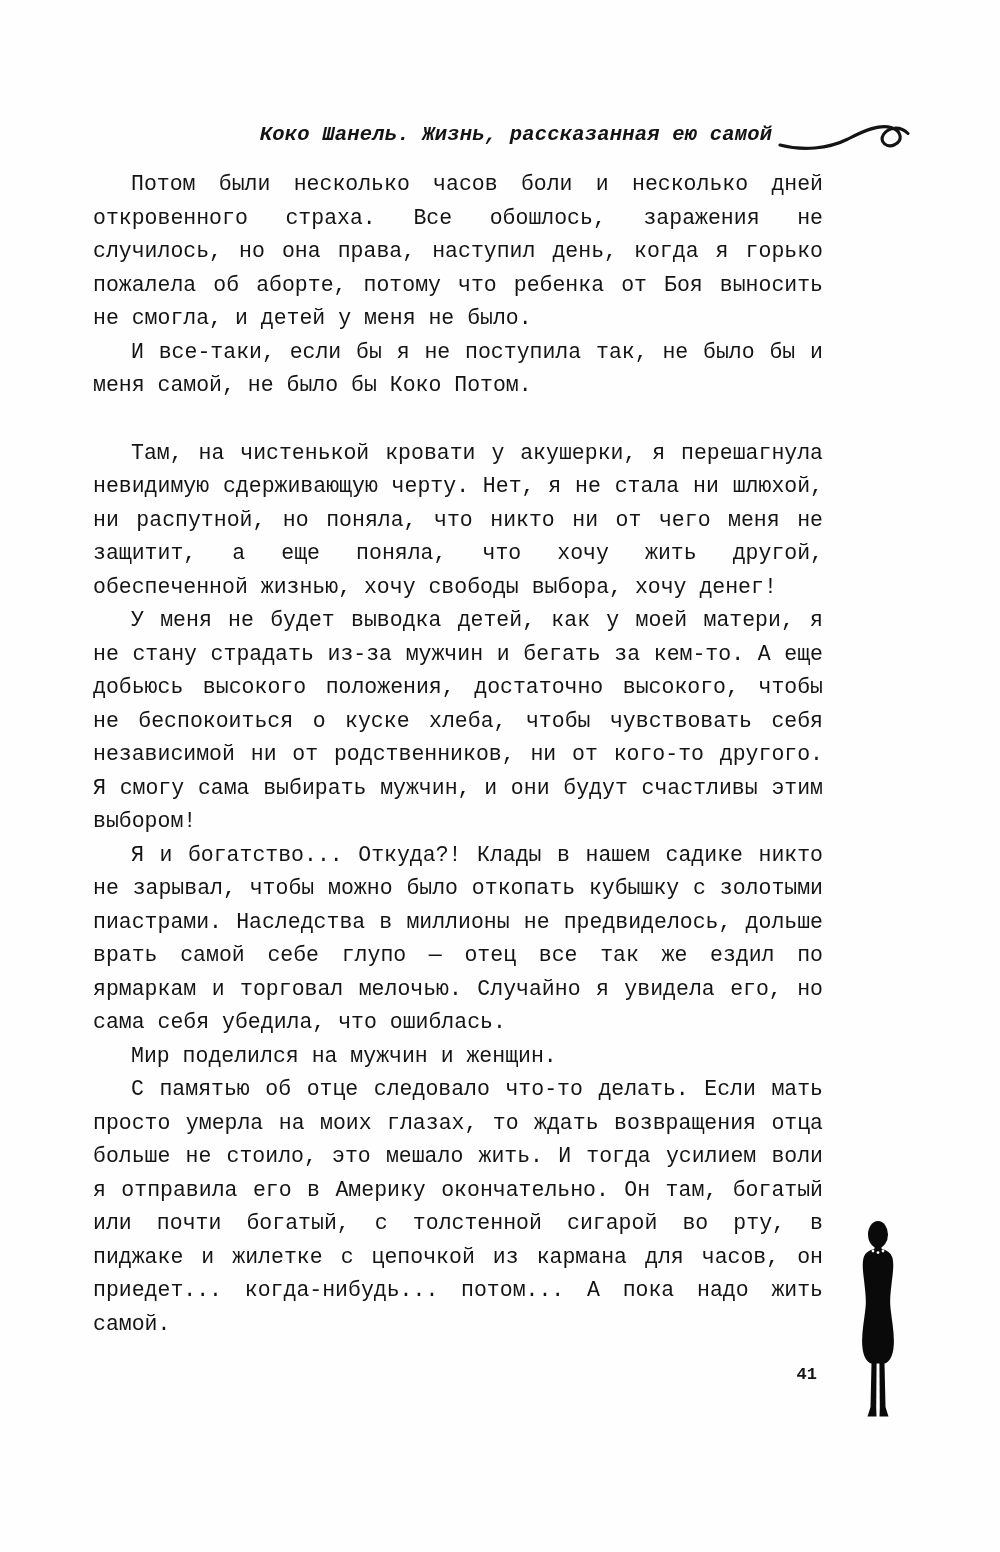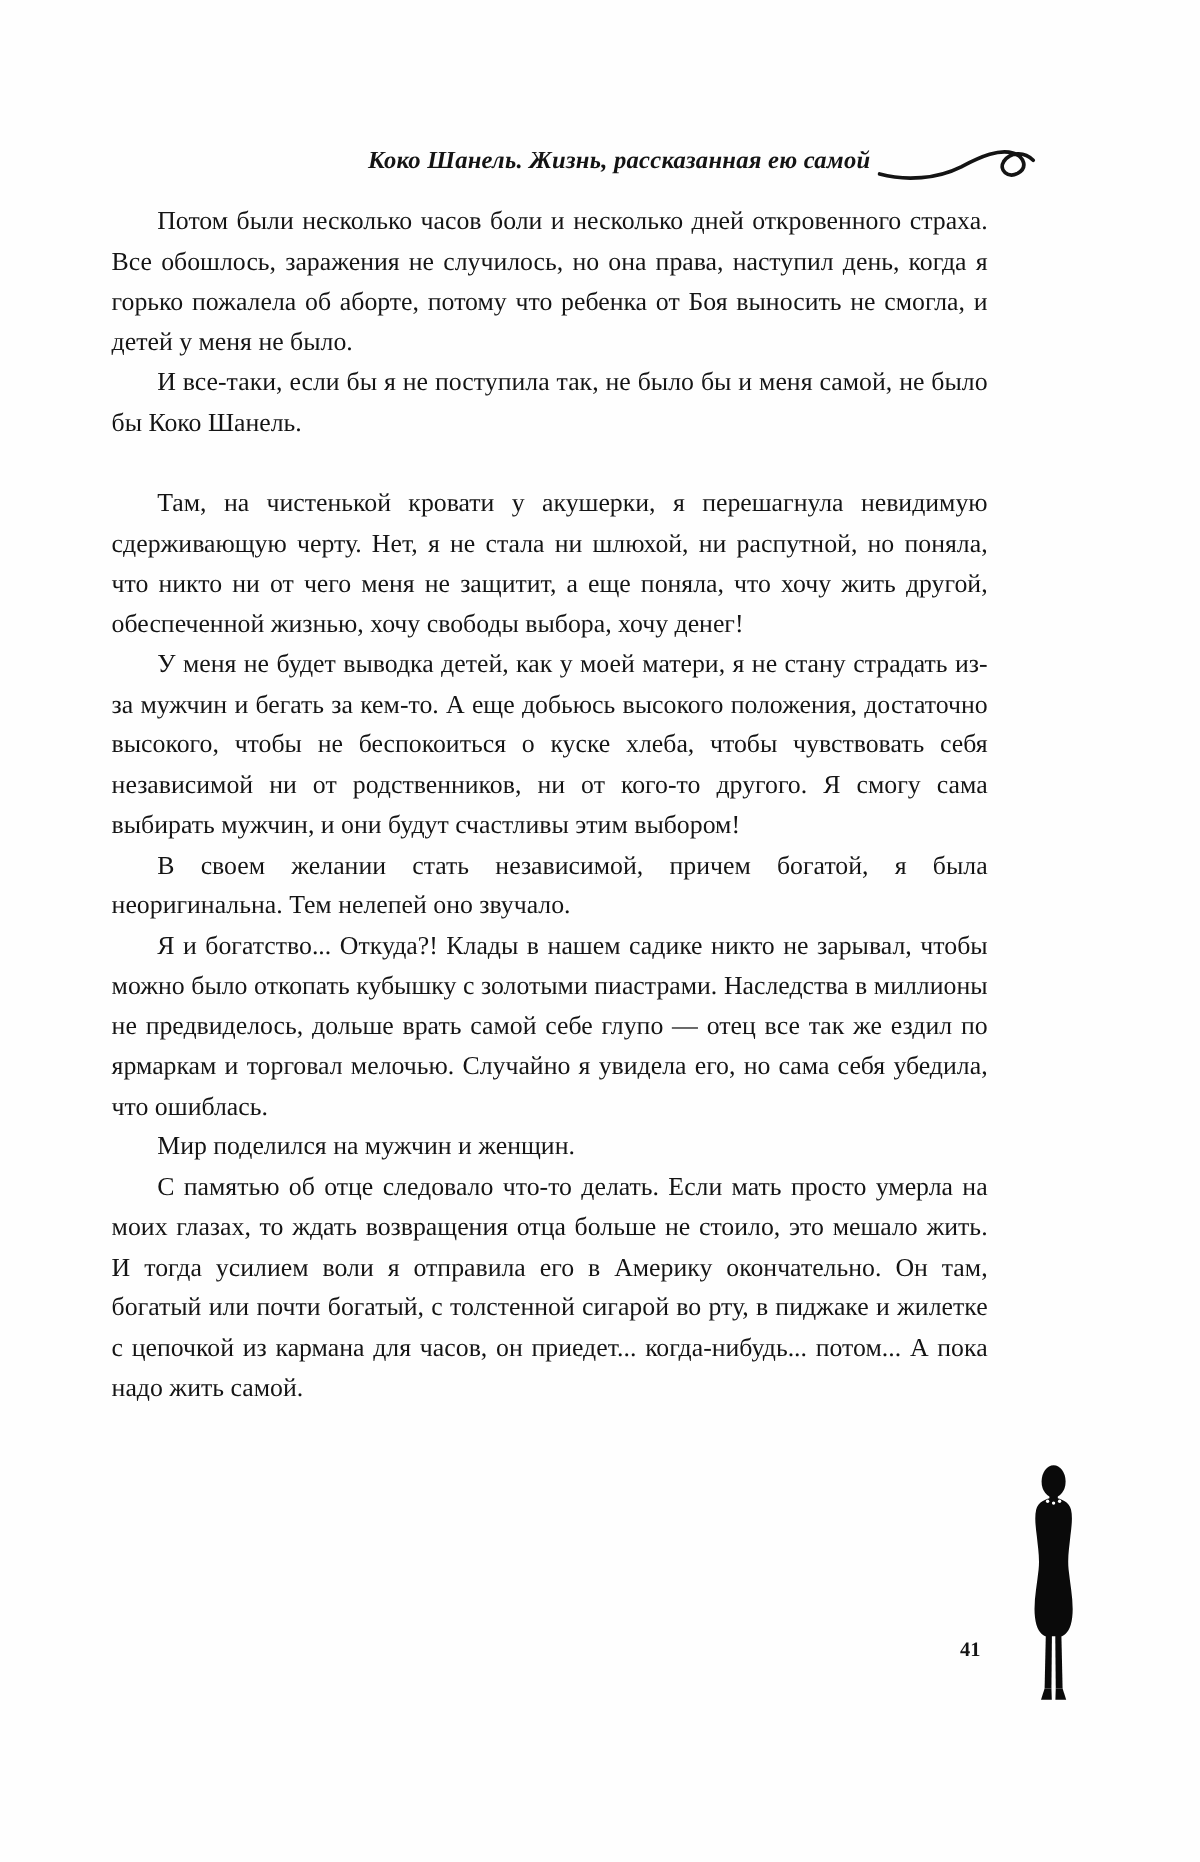--- a/index.html
+++ b/index.html
@@ -6,21 +6,21 @@
     margin: 0;
     padding: 0;
     background: #ffffff;
   }
   .page {
     position: relative;
     width: 1000px;
     height: 1552px;
     background: #fefefe;
     overflow: hidden;
-    font-family: Liberation Serif, serif;
+    font-family: Liberation Mono, monospace;
     color: #141414;
   }
   .running-head {
     position: absolute;
     top: 112px;
     left: 0;
     width: 1000px;
     padding-left: 170px;
     box-sizing: border-box;
     display: flex;
@@ -81,25 +81,24 @@
     <span class="head-title">Коко Шанель. Жизнь, рассказанная ею самой</span>
     <span class="flourish">
       <svg width="132" height="38" viewBox="0 0 132 38" aria-hidden="true">
         <path d="M2 27 C 24 33 50 31 70 21 C 87 12 102 6 113 9.5 C 123 12.5 125.5 22 117 26.5 C 109 30.5 101 24 105.5 16.5 C 110.5 9 122 7.5 130 15.5" fill="none" stroke="#141414" stroke-width="3.1" stroke-linecap="round"></path>
       </svg>
     </span>
   </header>
 
   <main class="body-text">
     <p>Потом были несколько часов боли и несколько дней откровенного страха. Все обошлось, заражения не случилось, но она права, наступил день, когда я горько пожалела об аборте, потому что ребенка от Боя выносить не смогла, и детей у меня не было.</p>
-    <p>И все-таки, если бы я не поступила так, не было бы и меня самой, не было бы Коко Шанель.</p>
+    <p>И все-таки, если бы я не поступила так, не было бы и меня самой, не было бы Коко Потом.</p>
     <div class="section-break"></div>
     <p>Там, на чистенькой кровати у акушерки, я перешагнула невидимую сдерживающую черту. Нет, я не стала ни шлюхой, ни распутной, но поняла, что никто ни от чего меня не защитит, а еще поняла, что хочу жить другой, обеспеченной жизнью, хочу свободы выбора, хочу денег!</p>
     <p>У меня не будет выводка детей, как у моей матери, я не стану страдать из-за мужчин и бегать за кем-то. А еще добьюсь высокого положения, достаточно высокого, чтобы не беспокоиться о куске хлеба, чтобы чувствовать себя независимой ни от родственников, ни от кого-то другого. Я смогу сама выбирать мужчин, и они будут счастливы этим выбором!</p>
-    <p>В своем желании стать независимой, причем богатой, я была неоригинальна. Тем нелепей оно звучало.</p>
     <p>Я и богатство... Откуда?! Клады в нашем садике никто не зарывал, чтобы можно было откопать кубышку с золотыми пиастрами. Наследства в миллионы не предвиделось, дольше врать самой себе глупо — отец все так же ездил по ярмаркам и торговал мелочью. Случайно я увидела его, но сама себя убедила, что ошиблась.</p>
     <p>Мир поделился на мужчин и женщин.</p>
     <p>С памятью об отце следовало что-то делать. Если мать просто умерла на моих глазах, то ждать возвращения отца больше не стоило, это мешало жить. И тогда усилием воли я отправила его в Америку окончательно. Он там, богатый или почти богатый, с толстенной сигарой во рту, в пиджаке и жилетке с цепочкой из кармана для часов, он приедет... когда-нибудь... потом... А пока надо жить самой.</p>
   </main>
 
   <div class="page-number">41</div>
 
   <div class="silhouette">
     <svg width="56" height="202" viewBox="0 0 56 202" aria-hidden="true">
       <g fill="#0a0a0a">

